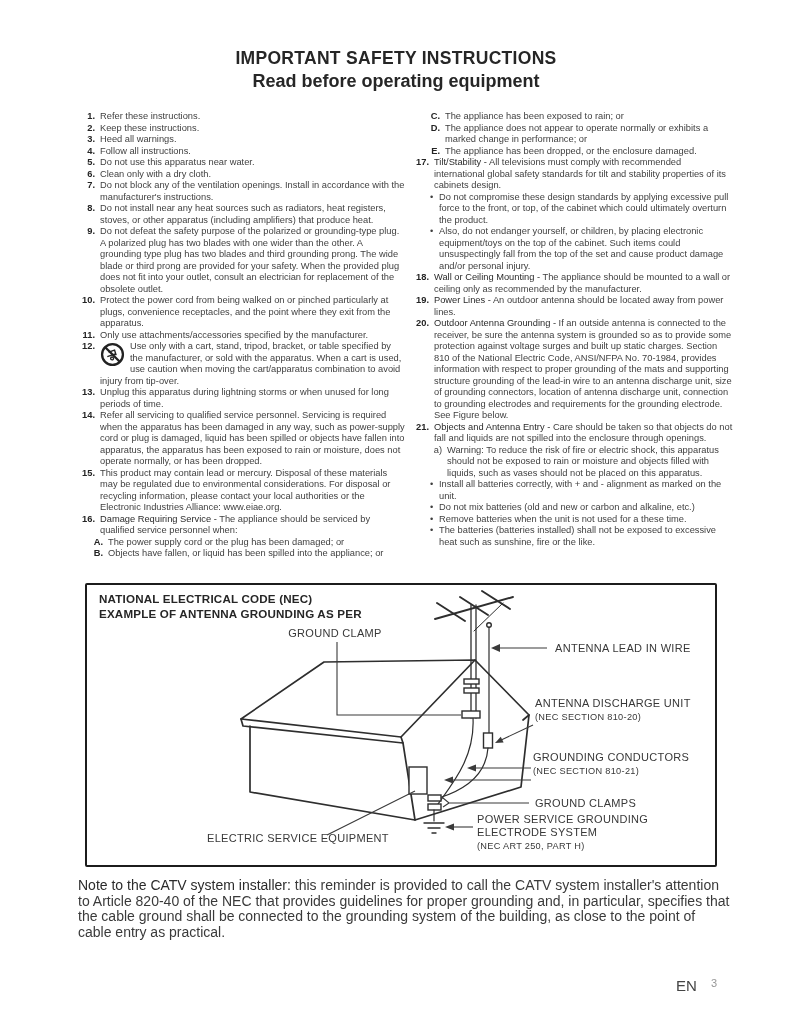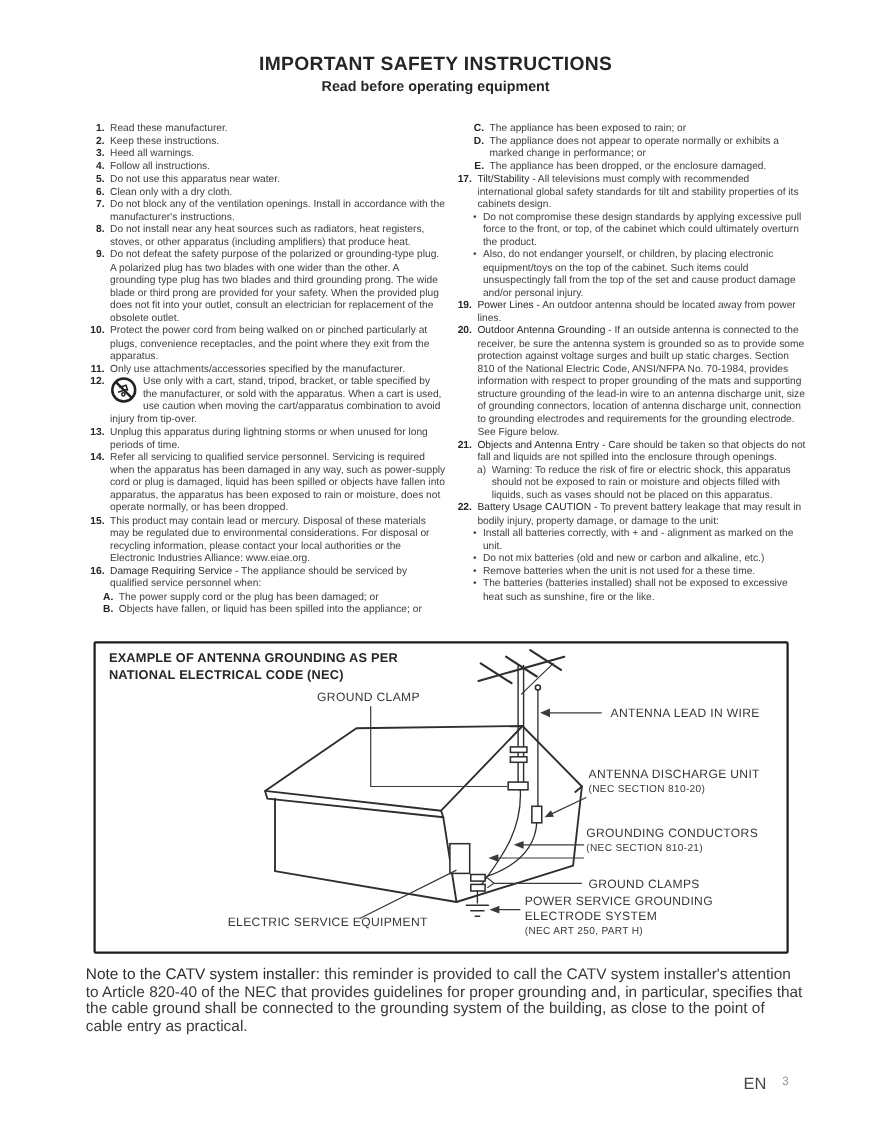--- a/index.html
+++ b/index.html
@@ -1,21 +1,21 @@
 <!DOCTYPE html>
 <html><head>
 <meta charset="utf-8">
 <style>
   html,body{margin:0;padding:0;background:#ffffff;}
   body{width:800px;height:1036px;position:relative;overflow:hidden;
        font-family:"Liberation Sans","DejaVu Sans",sans-serif;color:#3f3f3f;}
   
   .hdr{position:absolute;top:48px;left:0;width:792px;text-align:center;color:#262626;}
   .hdr .t1{font-size:17.5px;font-weight:700;letter-spacing:.3px;}
-  .hdr .t2{font-size:13px;font-weight:700;margin-top:2px;}
+  .hdr .t2{font-size:18px;font-weight:700;margin-top:2px;}
   
   .col{position:absolute;top:111px;font-size:9.3px;line-height:11.5px;}
   #col-left{left:78px;width:328px;}
   #col-right{left:415px;width:318px;}
   .item{display:flex;}
   .marker{flex:0 0 22px;box-sizing:border-box;text-align:right;padding-right:5px;
           font-weight:700;color:#242424;}
   #col-right .item>.marker{flex-basis:19px;}
   .item .text{flex:1;}
   .item .text b,.note b{font-weight:400;color:#2b2b2b;}
@@ -51,21 +51,21 @@
 <body>
 
 <div class="hdr">
   <div class="t1">IMPORTANT SAFETY INSTRUCTIONS</div>
   <div class="t2">Read before operating equipment</div>
 </div>
 
 <div id="col-left" class="col">
     <div class="item num">
       <span class="marker">1.</span>
-      <span class="text">Read these manufacturer.</span>
+      <span class="text">Refer these instructions.</span>
     </div>
     <div class="item num">
       <span class="marker">2.</span>
       <span class="text">Keep these instructions.</span>
     </div>
     <div class="item num">
       <span class="marker">3.</span>
       <span class="text">Heed all warnings.</span>
     </div>
     <div class="item num">
@@ -152,38 +152,38 @@
     </div>
     <div class="item bullet">
       <span class="marker">•</span>
       <span class="text">Do not compromise these design standards by applying excessive pull force to the front, or top, of the cabinet which could ultimately overturn the product.</span>
     </div>
     <div class="item bullet">
       <span class="marker">•</span>
       <span class="text">Also, do not endanger yourself, or children, by placing electronic equipment/toys on the top of the cabinet. Such items could unsuspectingly fall from the top of the set and cause product damage and/or personal injury.</span>
     </div>
     <div class="item num">
+      <span class="marker">18.</span>
+      <span class="text"><b>Wall or Ceiling Mounting - </b>The appliance should be mounted to a wall or ceiling only as recommended by the manufacturer.</span>
+    </div>
+    <div class="item num">
       <span class="marker">19.</span>
       <span class="text"><b>Power Lines - </b>An outdoor antenna should be located away from power lines.</span>
     </div>
     <div class="item num">
       <span class="marker">20.</span>
       <span class="text"><b>Outdoor Antenna Grounding - </b>If an outside antenna is connected to the receiver, be sure the antenna system is grounded so as to provide some protection against voltage surges and built up static charges. Section 810 of the National Electric Code, ANSI/NFPA No. 70-1984, provides information with respect to proper grounding of the mats and supporting structure grounding of the lead-in wire to an antenna discharge unit, size of grounding connectors, location of antenna discharge unit, connection to grounding electrodes and requirements for the grounding electrode. See Figure below.</span>
     </div>
     <div class="item num">
       <span class="marker">21.</span>
       <span class="text"><b>Objects and Antenna Entry - </b>Care should be taken so that objects do not fall and liquids are not spilled into the enclosure through openings.</span>
     </div>
     <div class="item suba">
       <span class="marker">a)</span>
       <span class="text">Warning: To reduce the risk of fire or electric shock, this apparatus should not be exposed to rain or moisture and objects filled with liquids, such as vases should not be placed on this apparatus.</span>
-    </div>
-    <div class="item num">
-      <span class="marker">22.</span>
-      <span class="text"><b>Battery Usage CAUTION - </b>To prevent battery leakage that may result in bodily injury, property damage, or damage to the unit:</span>
     </div>
     <div class="item bullet">
       <span class="marker">•</span>
       <span class="text">Install all batteries correctly, with + and - alignment as marked on the unit.</span>
     </div>
     <div class="item bullet">
       <span class="marker">•</span>
       <span class="text">Do not mix batteries (old and new or carbon and alkaline, etc.)</span>
     </div>
     <div class="item bullet">
@@ -255,21 +255,21 @@
     <text class="small" x="448" y="135">(NEC SECTION 810-20)</text>
     <text x="446" y="176">GROUNDING CONDUCTORS</text>
     <text class="small" x="446" y="189">(NEC SECTION 810-21)</text>
     <text x="448" y="222">GROUND CLAMPS</text>
     <text x="390" y="238">POWER SERVICE GROUNDING</text>
     <text x="390" y="251">ELECTRODE SYSTEM</text>
     <text class="small" x="390" y="264">(NEC ART 250, PART H)</text>
     <text x="120" y="257">ELECTRIC SERVICE EQUIPMENT</text>
   </svg>
   <div class="dgtitle">
+    <div>NATIONAL ELECTRICAL CODE (NEC)</div>
     <div>EXAMPLE OF ANTENNA GROUNDING AS PER</div>
-    <div>NATIONAL ELECTRICAL CODE (NEC)</div>
   </div>
 </div>
 
 <div class="note"><b>Note to the CATV system installer:</b><span> this reminder is provided to call the CATV system installer's attention to Article 820-40 of the NEC that provides guidelines for proper grounding and, in particular, specifies that the cable ground shall be connected to the grounding system of the building, as close to the point of cable entry as practical.</span></div>
 
 <span class="foot-en">EN</span>
 <span class="foot-pg">3</span>
 
 </body></html>

